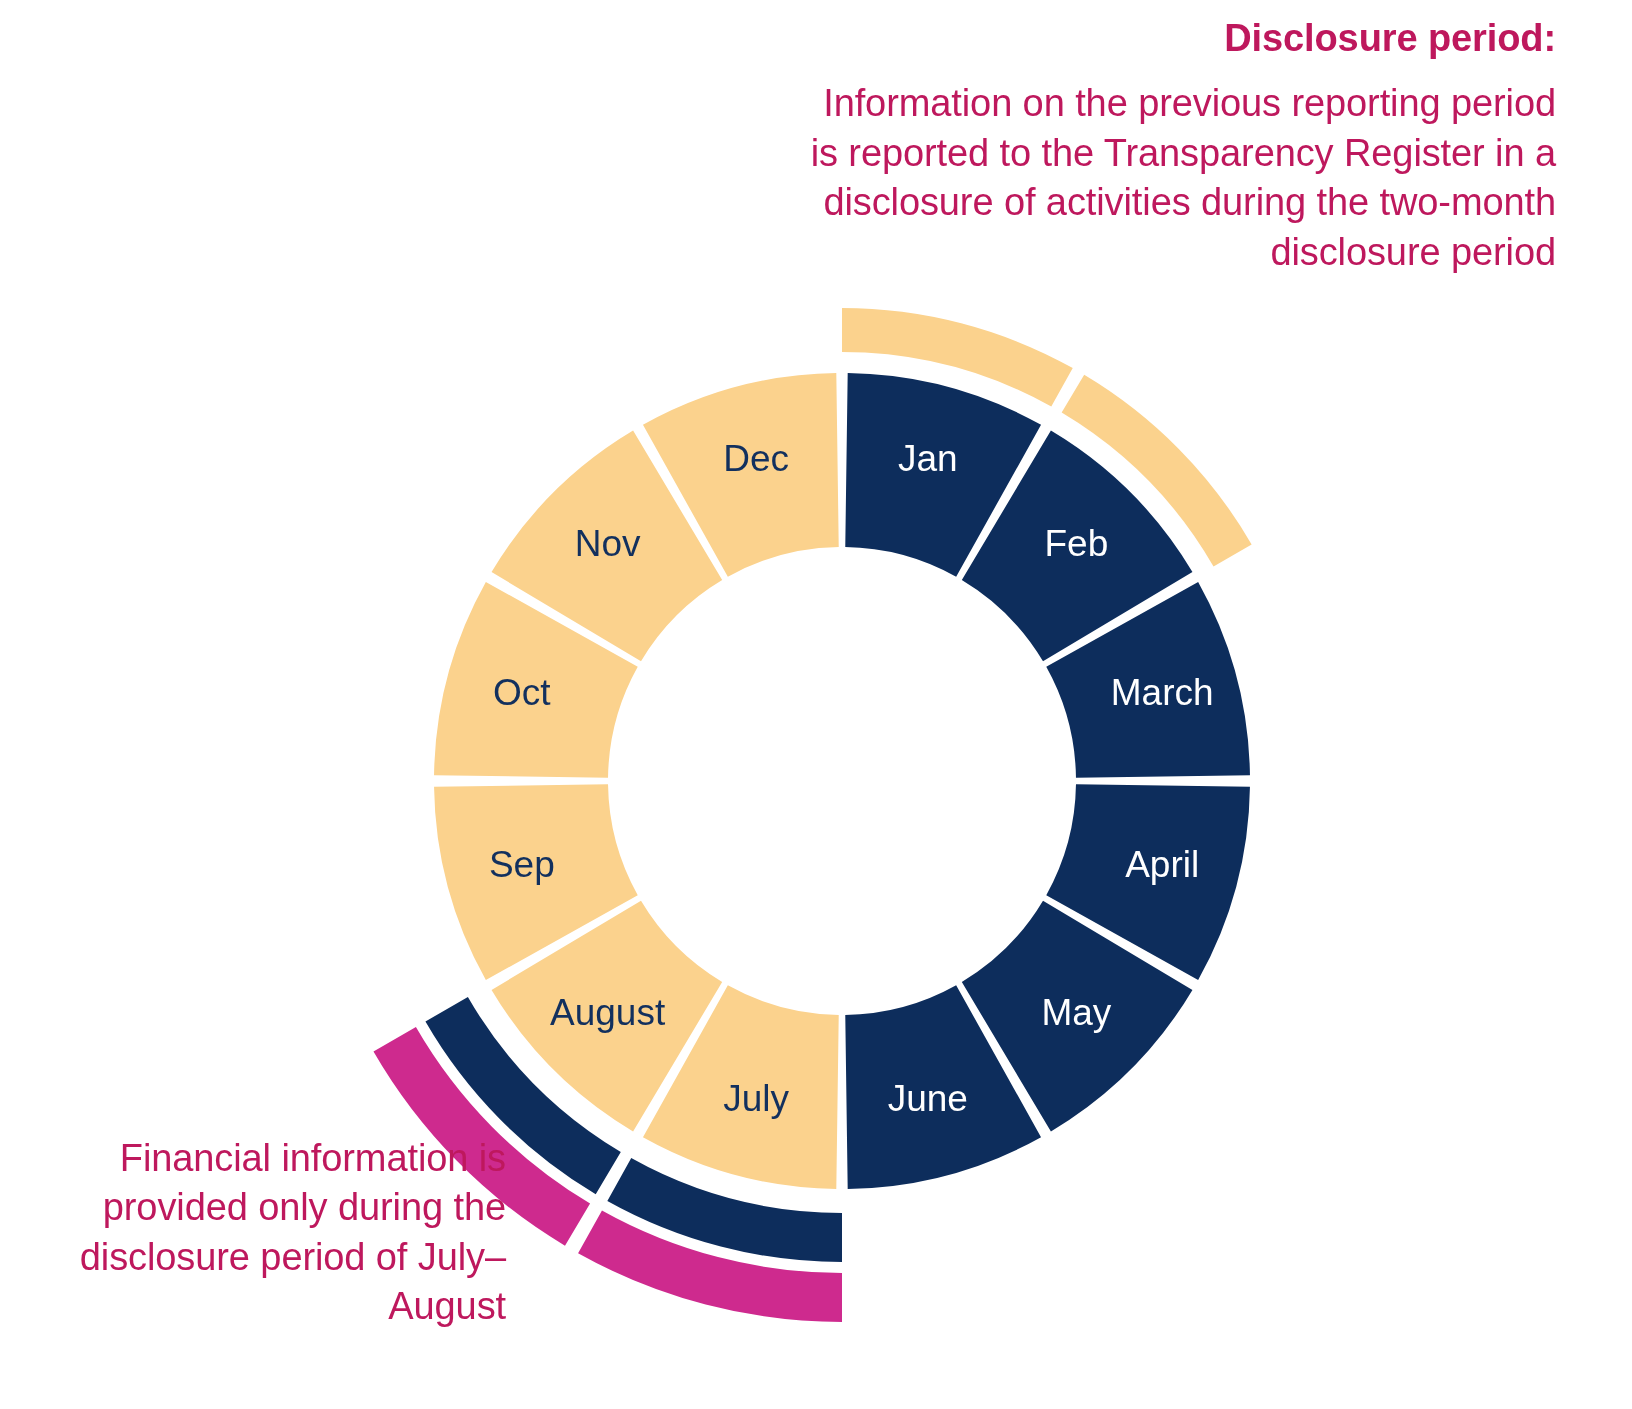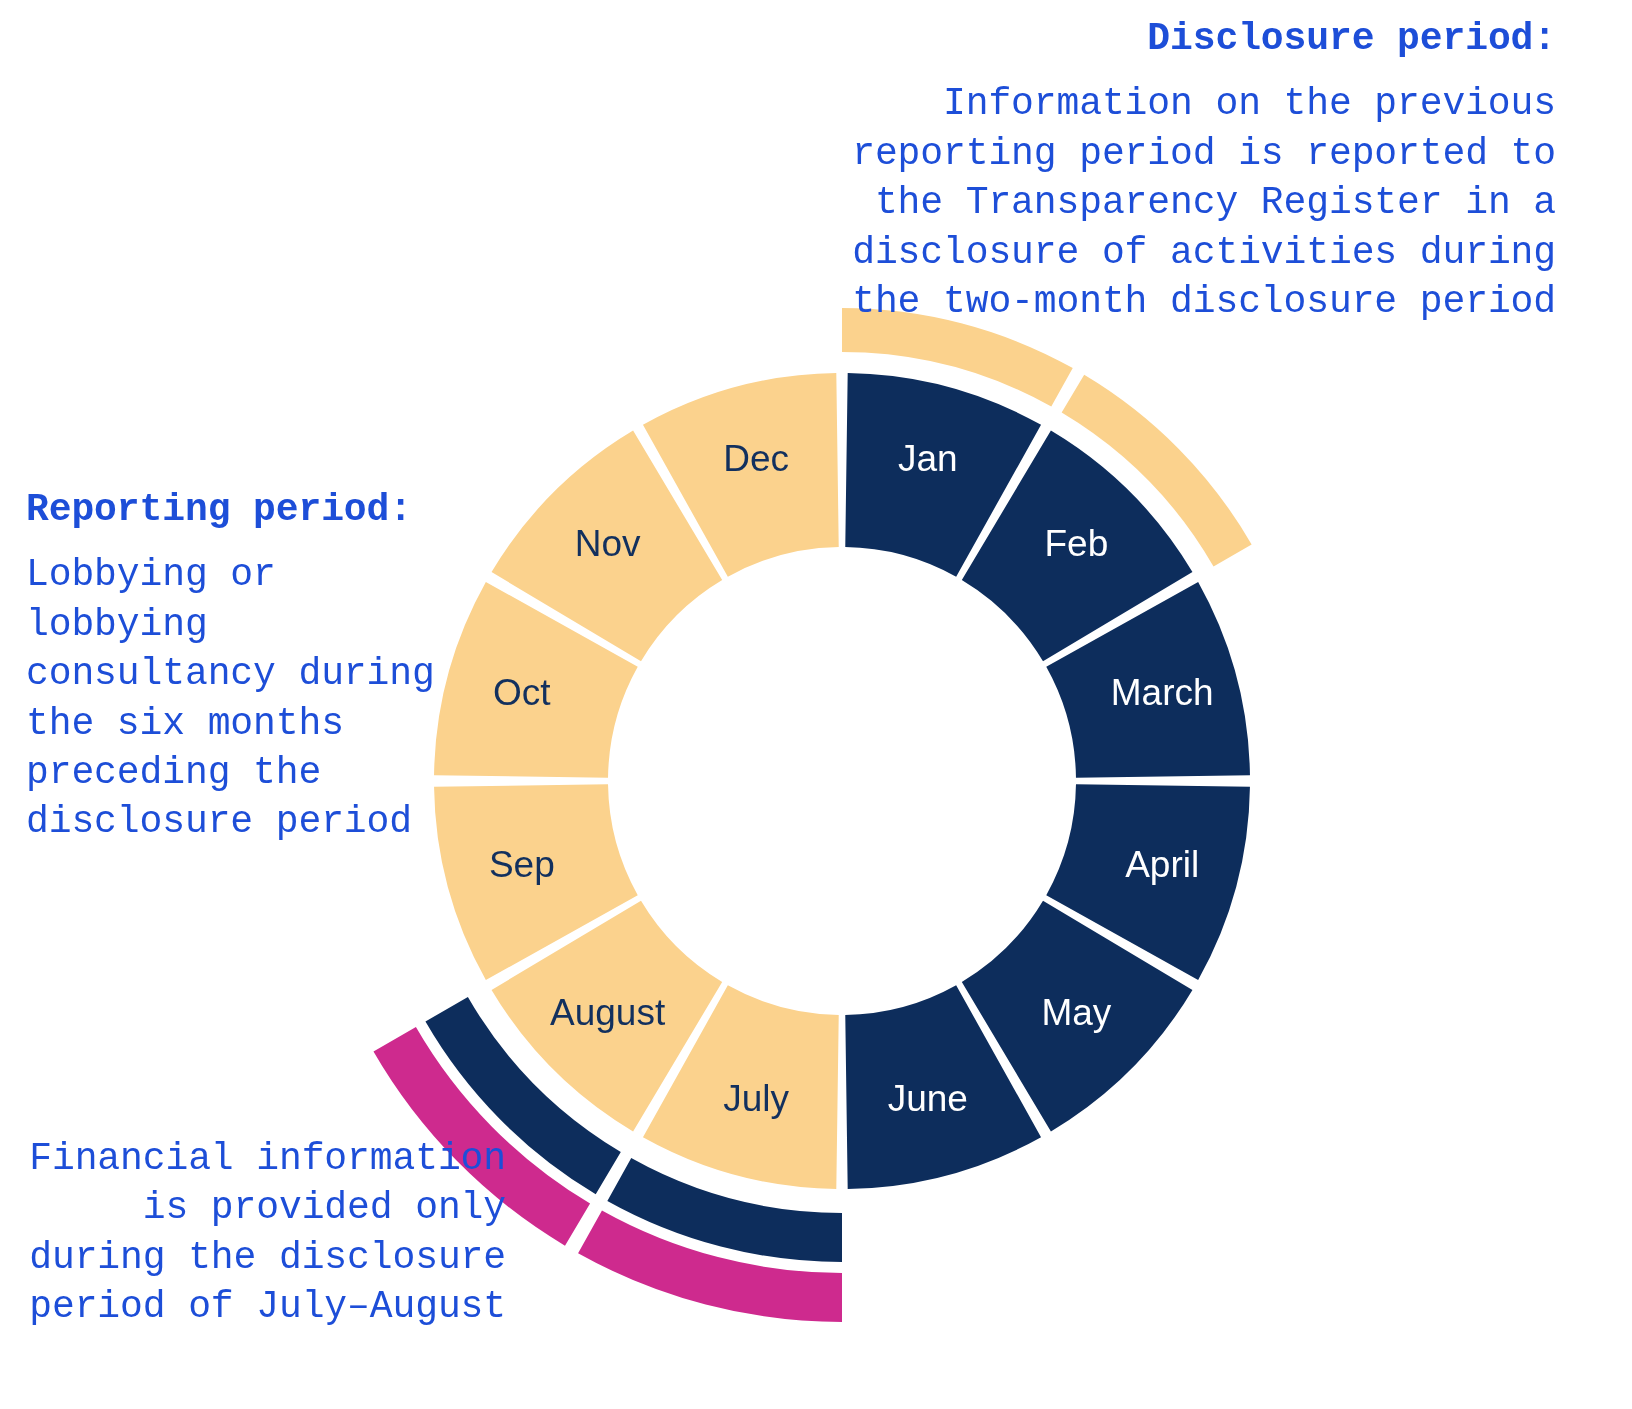--- a/index.html
+++ b/index.html
@@ -17,26 +17,25 @@
     color: #112a54;
   }
   #stage {
     position: absolute;
     left: 0; top: 0;
     width: 1632px;
     height: 1409px;
   }
   .callout {
     position: absolute;
-    color: #1d4ed8;
+    color: #be185d;
     line-height: 1.30;
     font-size: 38px;
     font-weight: 400;
     letter-spacing: -0.1px;
-    font-family: Liberation Mono, monospace;
   }
   .callout .hd {
     font-weight: 700;
     display: block;
   }
   .callout .bd {
     display: block;
     margin-top: 16px;
   }
   #callout-disclosure {
@@ -116,22 +115,18 @@
         <text x="607.6365284435307" y="546.6365284435308" class="month-label on-light" fill="#12305e">Nov</text>
         <text x="756.2170156912206" y="460.8535441347512" class="month-label on-light" fill="#12305e">Dec</text>
       </g>
   </svg>
 
   <div class="callout" id="callout-disclosure">
     <span class="hd">Disclosure period:</span>
     <span class="bd">Information on the previous reporting period is reported to the Transparency Register in a disclosure of activities during the two-month disclosure period</span>
   </div>
 
-  <div class="callout" id="callout-reporting">
-    <span class="hd">Reporting period:</span>
-    <span class="bd">Lobbying or lobbying consultancy during the six months preceding the disclosure period</span>
-  </div>
 
   <div class="callout" id="callout-financial">
     <span class="bd">Financial information is provided only during the disclosure period of July–August</span>
   </div>
 
 </div>
 
 </body></html>

